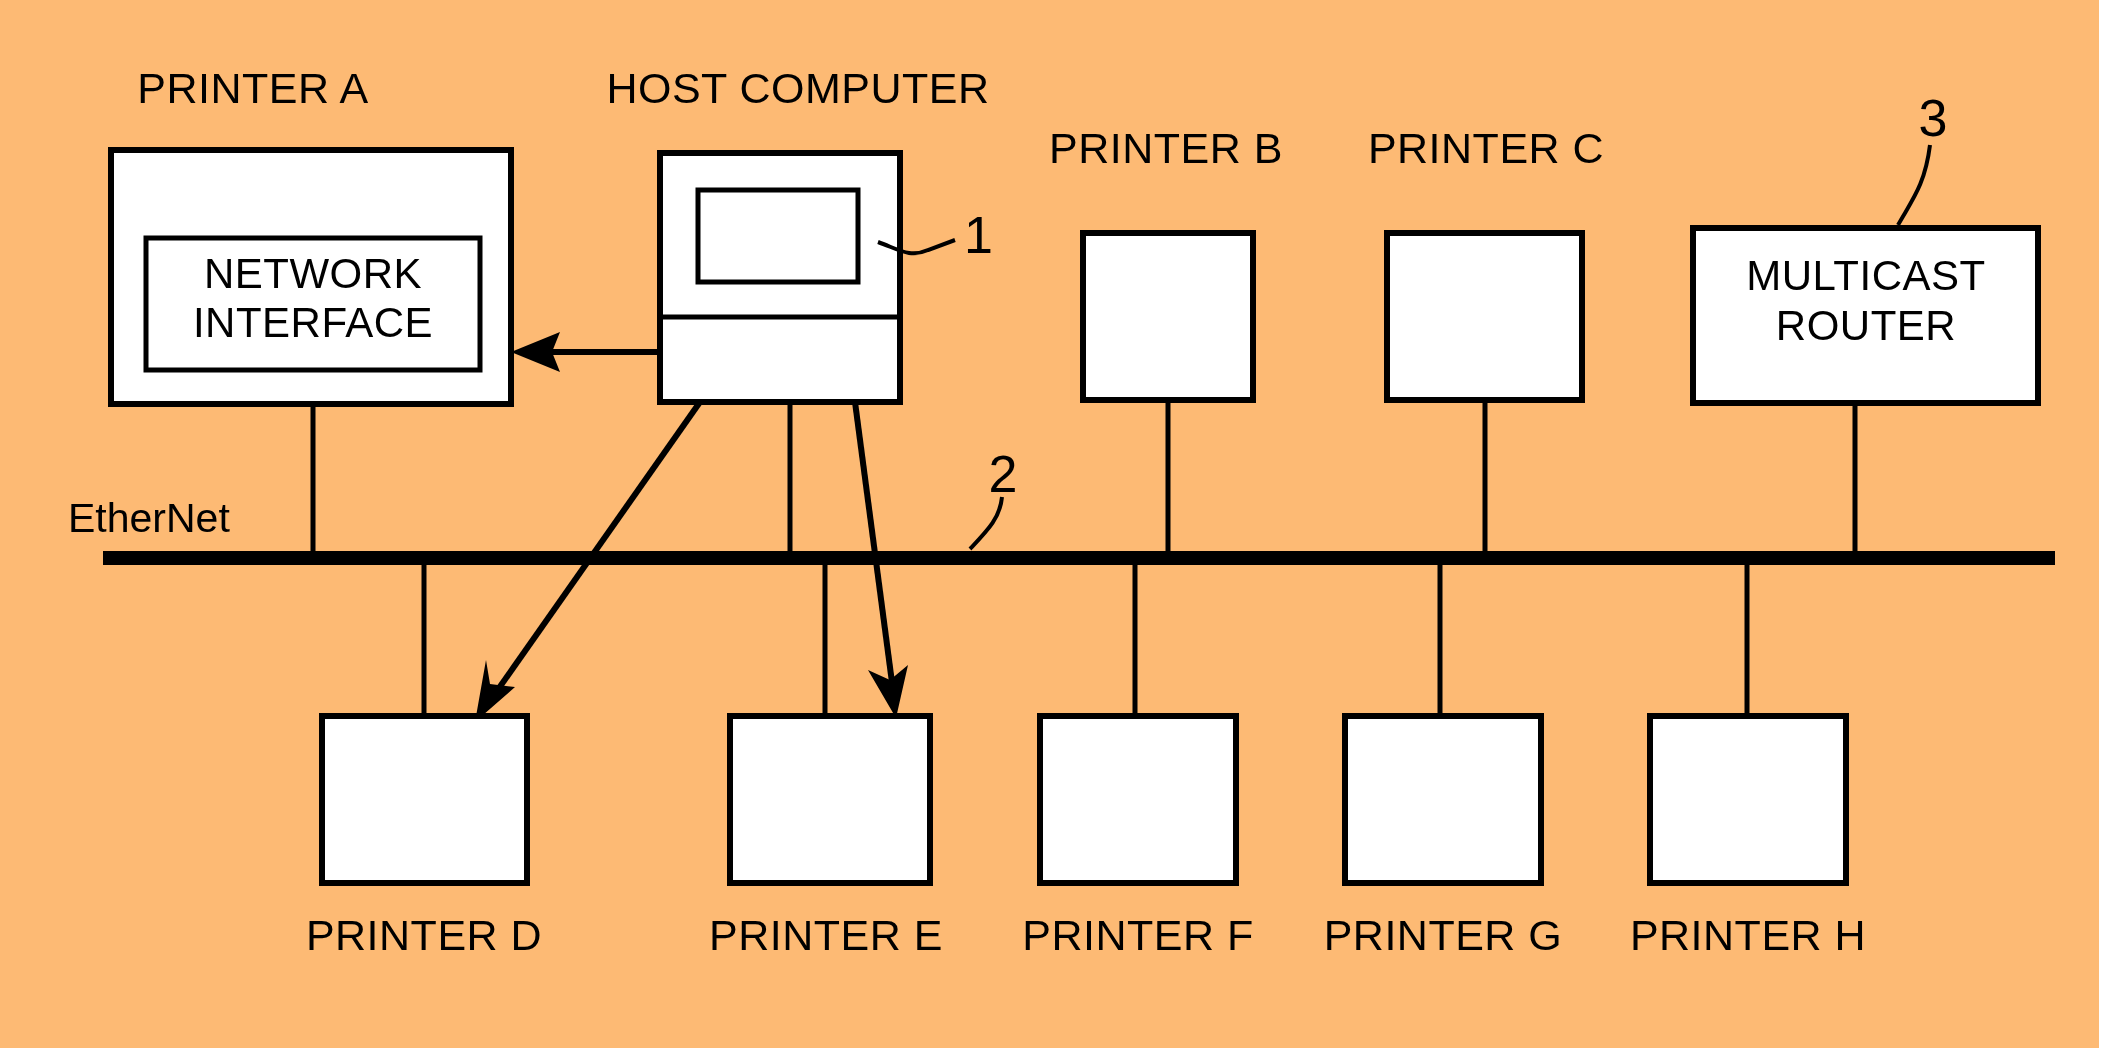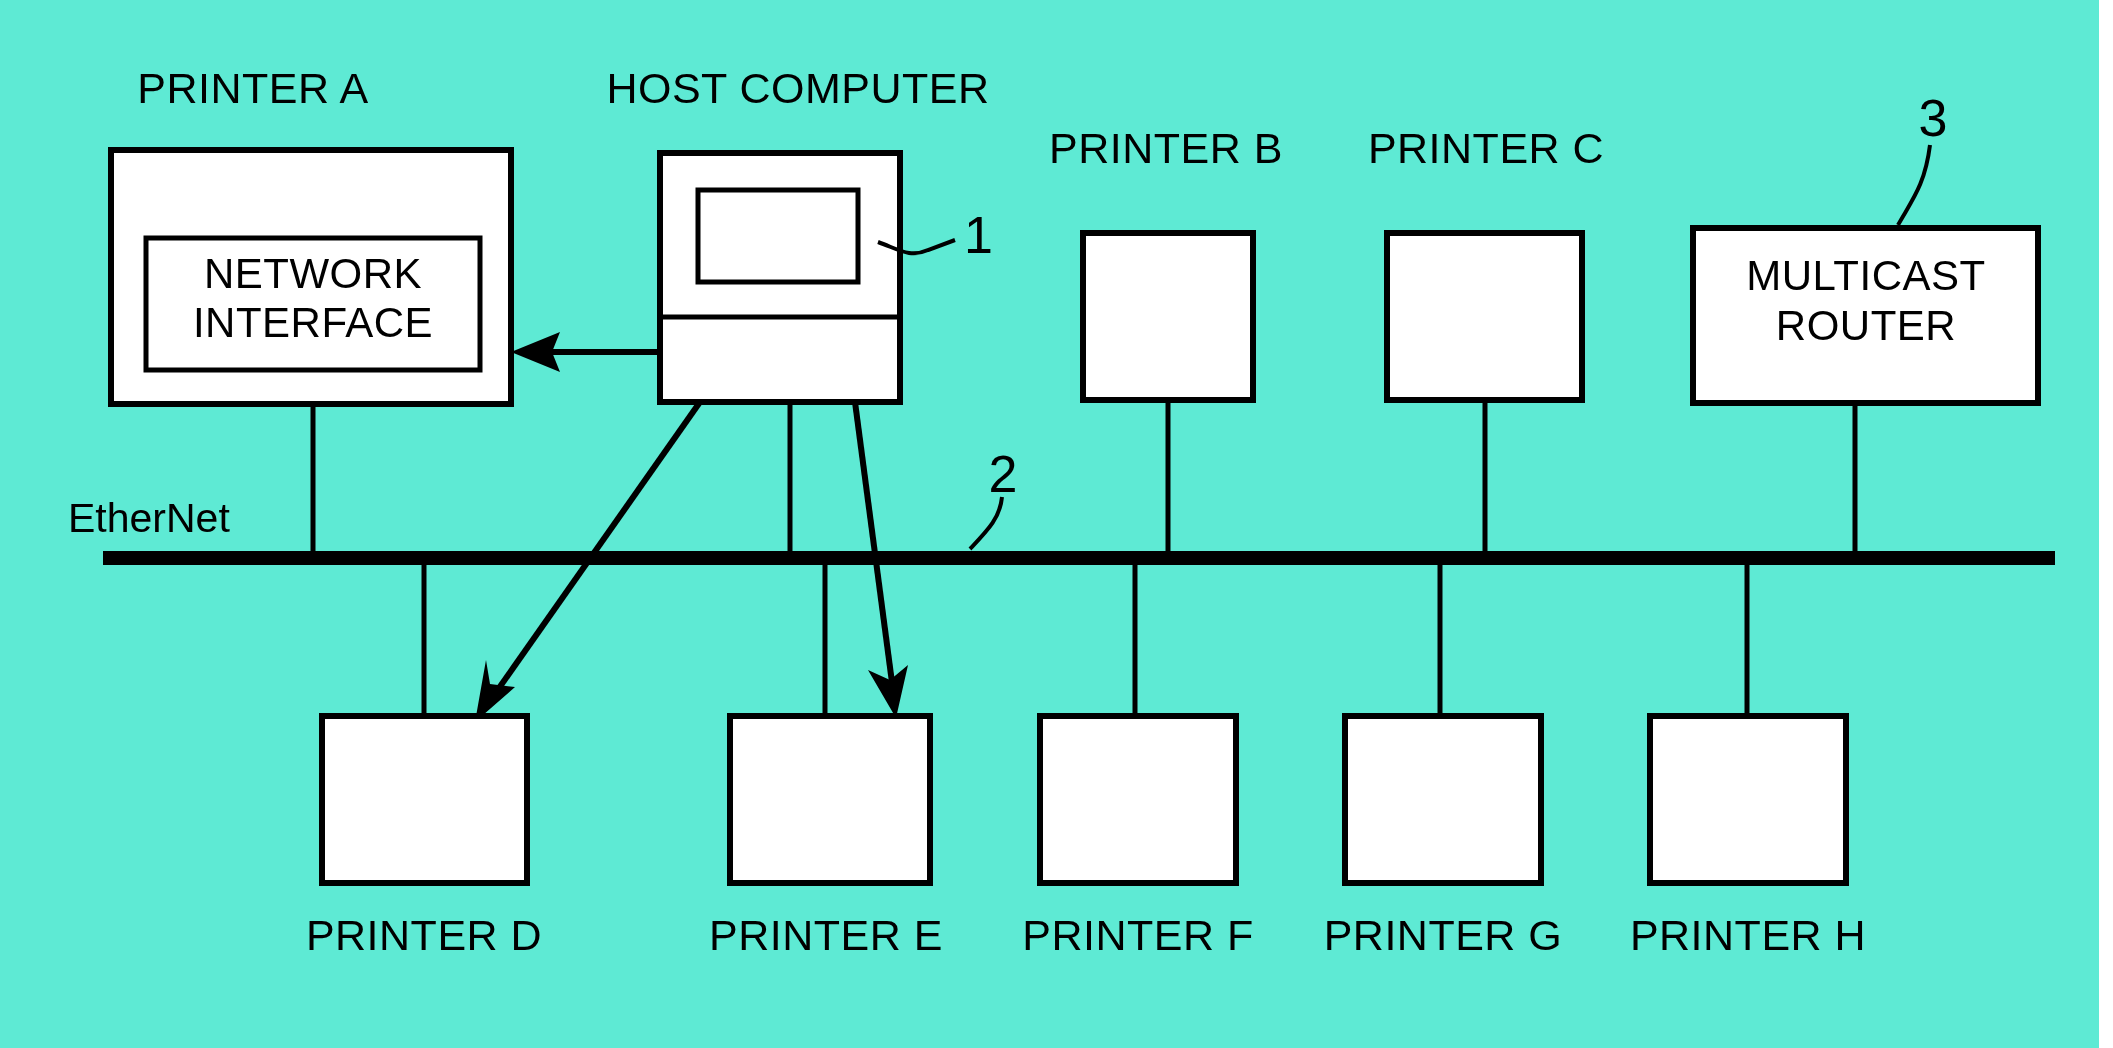--- a/index.html
+++ b/index.html
@@ -11,21 +11,21 @@
   body {
     font-family: "Liberation Sans", sans-serif;
     width: 2113px;
     height: 1048px;
     overflow: hidden;
   }
   #canvas-root {
     position: relative;
     width: 2099px;
     height: 1048px;
-    background: #5eead4;
+    background: #fdba74;
   }
   #diagram-svg {
     position: absolute;
     top: 0;
     left: 0;
     width: 2113px;
     height: 1048px;
   }
   .dgm-text {
     font-family: "Liberation Sans", sans-serif;

